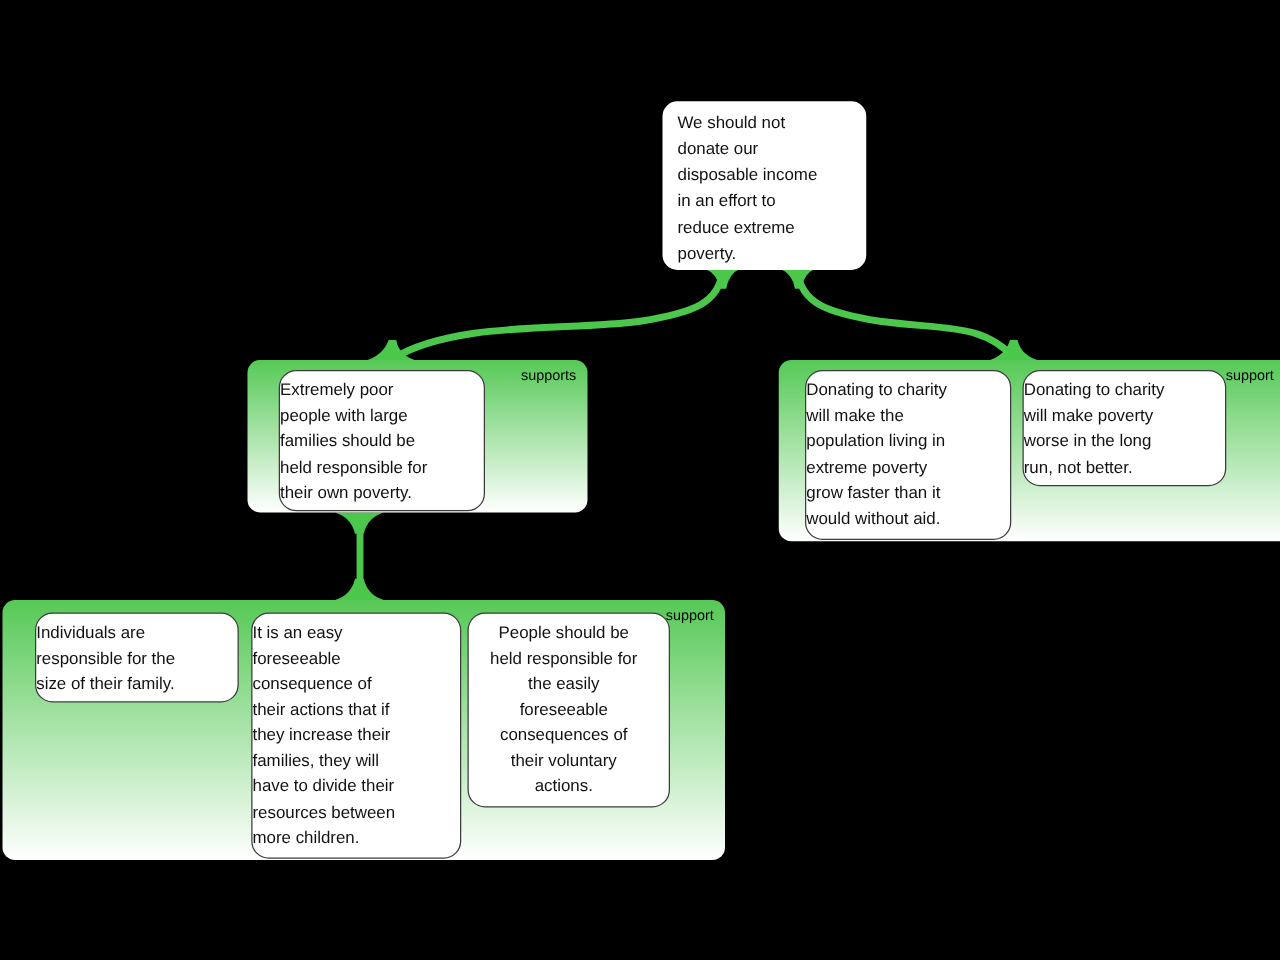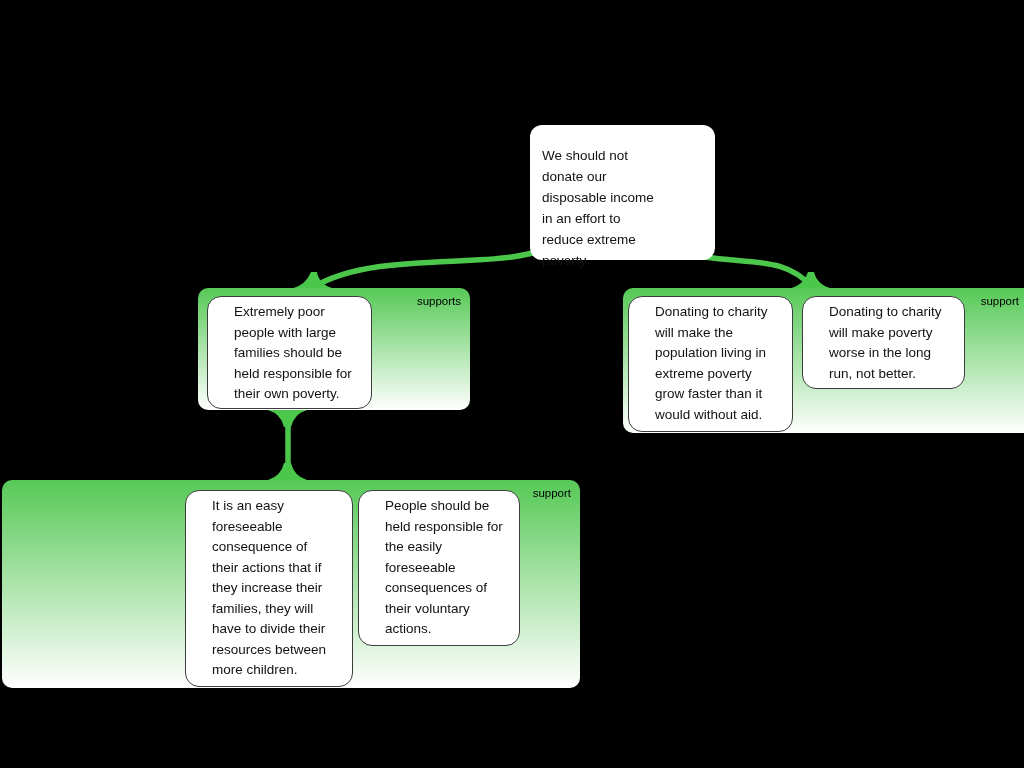--- a/index.html
+++ b/index.html
@@ -19,26 +19,25 @@
     background: #ffffff;
     color: #111111;
     font-size: 13.5px;
     line-height: 20.5px;
     white-space: pre-line;
     box-sizing: border-box;
     z-index: 3;
   }
 
   .conclusion {
-    left: 530px; top: 81px; width: 185px; height: 135px;
+    left: 530px; top: 81px; width: 163px; height: 135px;
     border-radius: 12px;
-    padding: 20px 20px 6px 12px;
+    padding: 6px 20px 6px 12px;
     line-height: 21px;
     z-index: 2;
-    margin-top: 44px;
   }
 
   .group {
     position: absolute;
     background: linear-gradient(180deg, #56c956 0%, #ffffff 100%);
     border-radius: 10px;
     box-sizing: border-box;
     z-index: 2;
   }
   .group-left   { left: 198px; top: 288px; width: 272px; height: 122px; }
@@ -50,32 +49,33 @@
     position: absolute;
     top: 7px; right: 9px;
     font-size: 11.5px;
     color: #000000;
     line-height: 12px;
   }
 
   .premise {
     border: 1.4px solid #3c3c3c;
     border-radius: 14px;
-    padding: 5px 8px 5px 26px;
+    padding: 5px 8px 5px 0;
+    margin-left: 16px;
   }
 
   
   .group .premise { position: absolute; }
 
   .p-left-0   { left: 9px;   top: 8px;  width: 165px; height: 113px; }
   .p-right-0  { left: 5px;   top: 8px;  width: 165px; height: 136px; }
   .p-right-1  { left: 179px; top: 8px;  width: 163px; height: 93px;  }
   .p-bottom-0 { left: 10px;  top: 10px; width: 163px; height: 72px;  }
   .p-bottom-1 { left: 183px; top: 10px; width: 168px; height: 197px; }
-  .p-bottom-2 { left: 356px; top: 10px; width: 162px; height: 156px; }
+  .p-bottom-2 { left: 356px; top: 10px; width: 162px; height: 156px; text-align: center; }
 </style>
 </head>
 <body>
 
 <div class="canvas">
 
   <svg class="connectors" width="1024" height="768" viewBox="0 0 1024 768">
 
     <g fill="#4bc74b" stroke="none">
       <path d="M 578 217 C 575 242 556 250 512 257 C 455 265 365 256 314 287" fill="none" stroke="#4bc74b" stroke-width="5.5"></path>
@@ -121,20 +121,23 @@
 grow faster than it
 would without aid.</div>
     <div class="node premise p-right-1">Donating to charity
 will make poverty
 worse in the long
 run, not better.</div>
   </div>
 
   <div class="group group-bottom">
     <span class="group-label">support</span>
+    <div class="node premise p-bottom-0">Individuals are
+responsible for the
+size of their family.</div>
     <div class="node premise p-bottom-1">It is an easy
 foreseeable
 consequence of
 their actions that if
 they increase their
 families, they will
 have to divide their
 resources between
 more children.</div>
     <div class="node premise p-bottom-2">People should be

